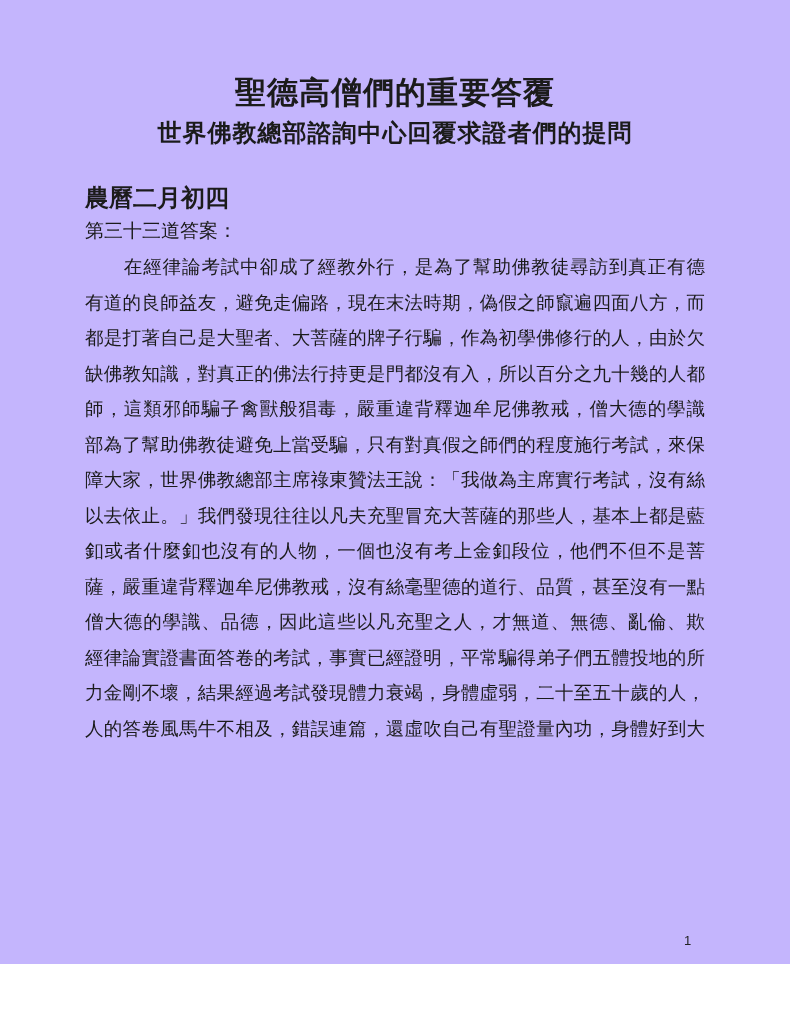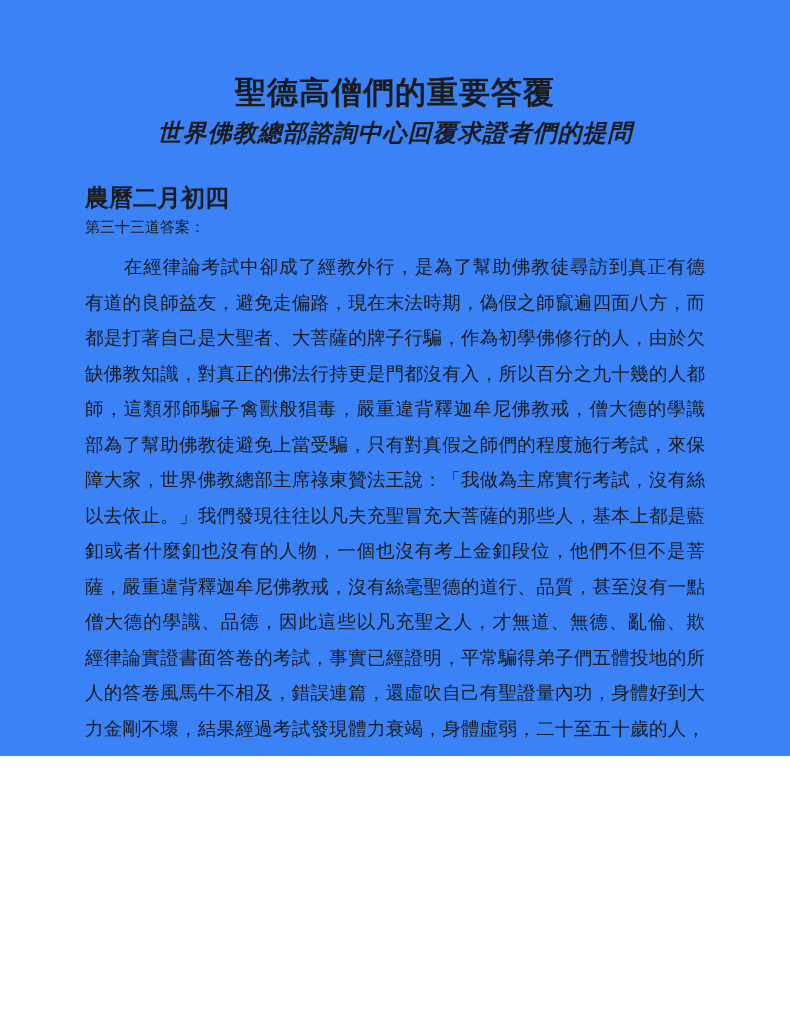--- a/index.html
+++ b/index.html
@@ -3,22 +3,22 @@
 <meta charset="utf-8">
 <style>
   html, body {
     margin: 0;
     padding: 0;
     background: #ffffff;
   }
   .page {
     position: relative;
     width: 790px;
-    height: 756px;
-    background: #3b82f6;
+    height: 964px;
+    background: #c4b5fd;
     font-family: "Liberation Serif", serif;
     color: #1b1b1b;
     overflow: hidden;
   }
   .title {
     position: absolute;
     top: 72px;
     left: 0;
     width: 100%;
     margin: 0;
@@ -29,35 +29,34 @@
   }
   .subtitle {
     position: absolute;
     top: 117px;
     left: 0;
     width: 100%;
     margin: 0;
     text-align: center;
     font-size: 24px;
     font-weight: 700;
-    font-style: italic;
     letter-spacing: 1px;
   }
   .date-heading {
     position: absolute;
     top: 182px;
     left: 85px;
     font-size: 24px;
     font-weight: 700;
   }
   .answer-heading {
     position: absolute;
     top: 218px;
     left: 85px;
-    font-size: 15px;
+    font-size: 19px;
     font-weight: 400;
   }
   .body-text {
     position: absolute;
     top: 250px;
     left: 85px;
     width: 620px;
     font-size: 18.5px;
   }
   .body-text .line {
@@ -90,17 +89,17 @@
       <div class="line">都是打著自己是大聖者、大菩薩的牌子行騙，作為初學佛修行的人，由於欠</div>
       <div class="line">缺佛教知識，對真正的佛法行持更是門都沒有入，所以百分之九十幾的人都</div>
       <div class="line">師，這類邪師騙子禽獸般猖毒，嚴重違背釋迦牟尼佛教戒，僧大德的學識</div>
       <div class="line">部為了幫助佛教徒避免上當受騙，只有對真假之師們的程度施行考試，來保</div>
       <div class="line">障大家，世界佛教總部主席祿東贊法王說：「我做為主席實行考試，沒有絲</div>
       <div class="line">以去依止。」我們發現往往以凡夫充聖冒充大菩薩的那些人，基本上都是藍</div>
       <div class="line">釦或者什麼釦也沒有的人物，一個也沒有考上金釦段位，他們不但不是菩</div>
       <div class="line">薩，嚴重違背釋迦牟尼佛教戒，沒有絲毫聖德的道行、品質，甚至沒有一點高</div>
       <div class="line">僧大德的學識、品德，因此這些以凡充聖之人，才無道、無德、亂倫、欺</div>
       <div class="line">經律論實證書面答卷的考試，事實已經證明，平常騙得弟子們五體投地的所</div>
+      <div class="line">力金剛不壞，結果經過考試發現體力衰竭，身體虛弱，二十至五十歲的人，</div>
       <div class="line">人的答卷風馬牛不相及，錯誤連篇，還虛吹自己有聖證量內功，身體好到大</div>
-      <div class="line">力金剛不壞，結果經過考試發現體力衰竭，身體虛弱，二十至五十歲的人，</div>
     </div>
   <div class="page-number">1</div>
 </div>
 
 </body></html>

